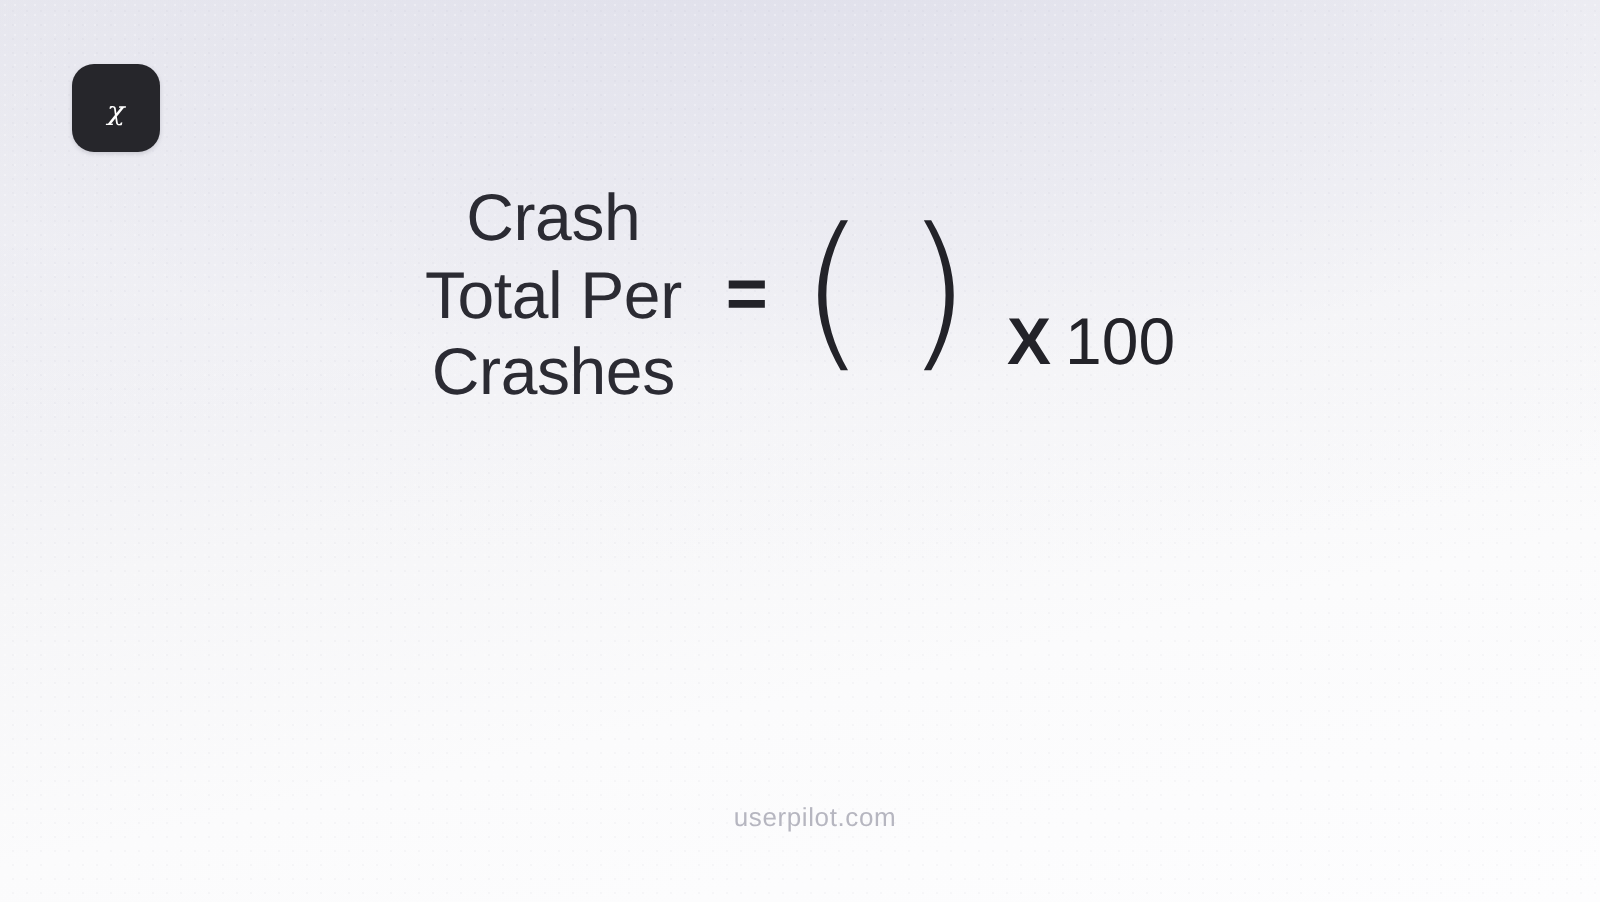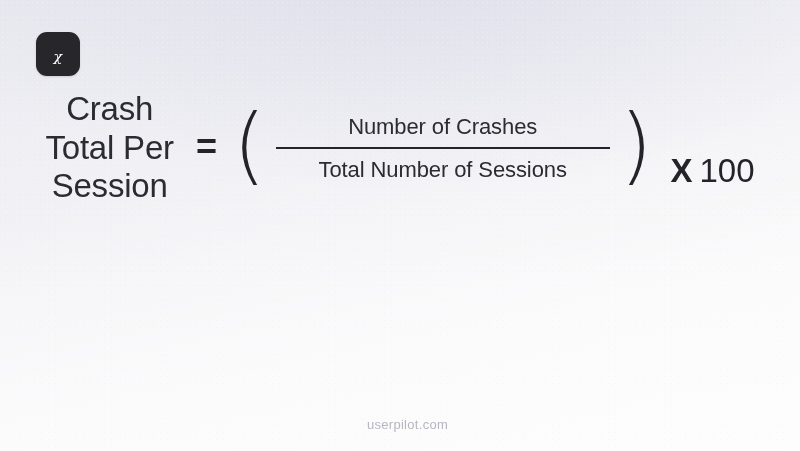--- a/index.html
+++ b/index.html
@@ -155,50 +155,44 @@
   .footer {
     position: absolute;
     left: 15px;
     right: 0;
     top: 401px;
     text-align: center;
     font-size: 13px;
     letter-spacing: 0.3px;
     color: #b6b6c0;
     z-index: 3;
-    margin-top: 16px;
   }
 </style>
 </head>
 <body>
 
 <div id="canvas">
 
   <div class="logo">
     <span class="logo-glyph">ᵪ</span>
   </div>
 
   <div class="formula">
     <div class="formula-row">
 
       <div class="lhs">
         <div>Crash</div>
         <div>Total Per</div>
-        <div>Session</div>
+        <div>Crashes</div>
       </div>
 
       <div class="equals">=</div>
 
       <div class="paren paren-left">(</div>
 
-      <div class="fraction">
-        <div class="numerator">Number of Crashes</div>
-        <div class="frac-bar"></div>
-        <div class="denominator">Total Number of Sessions</div>
-      </div>
 
       <div class="paren paren-right">)</div>
 
       <div class="multiplier">
         <span class="times">X</span><span class="value">100</span>
       </div>
 
     </div>
   </div>
 

